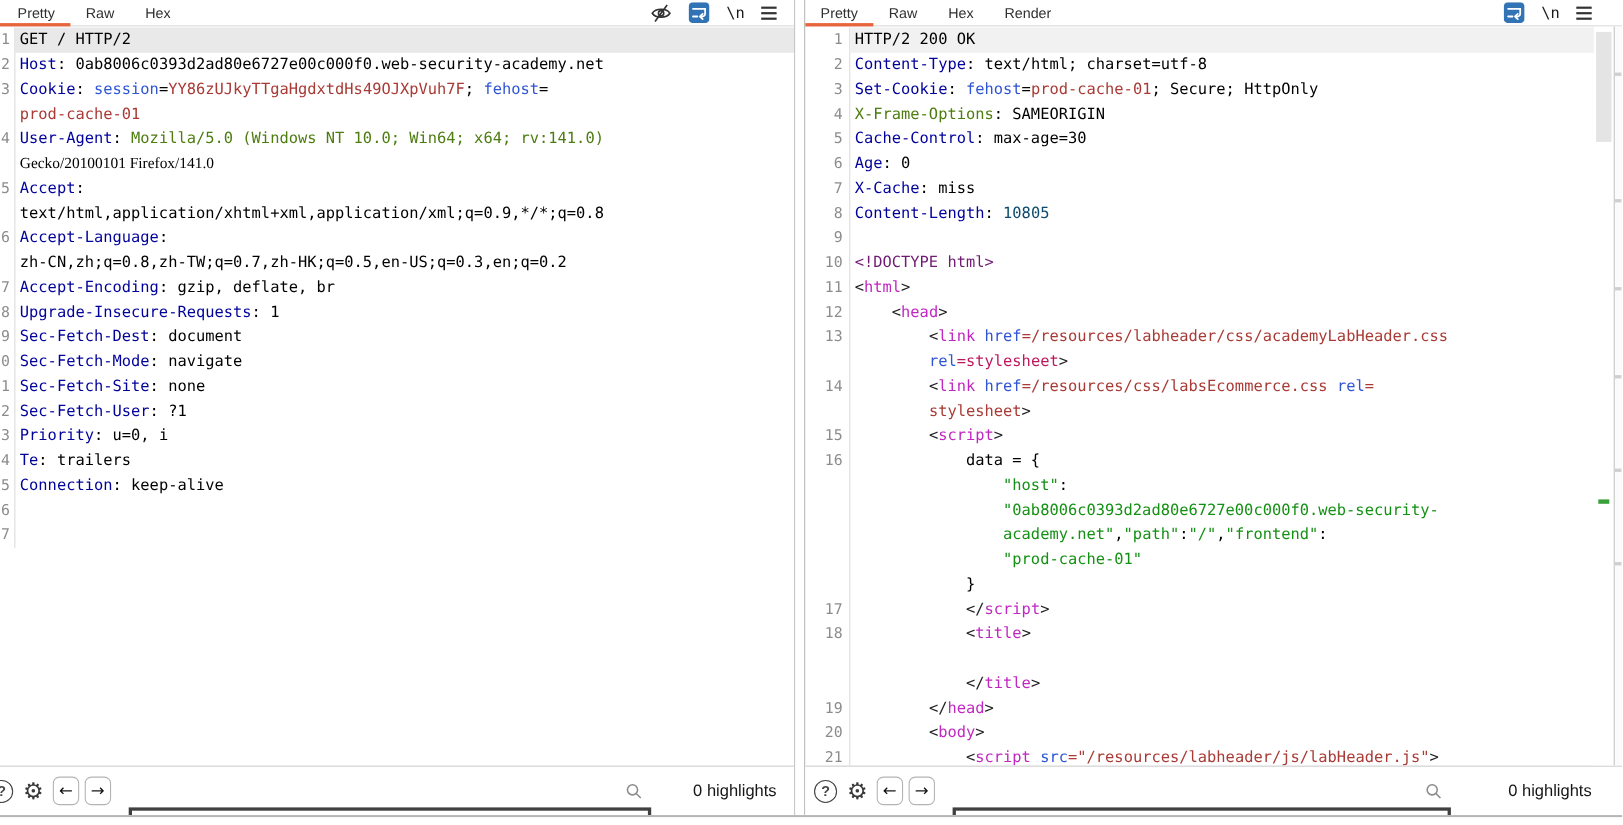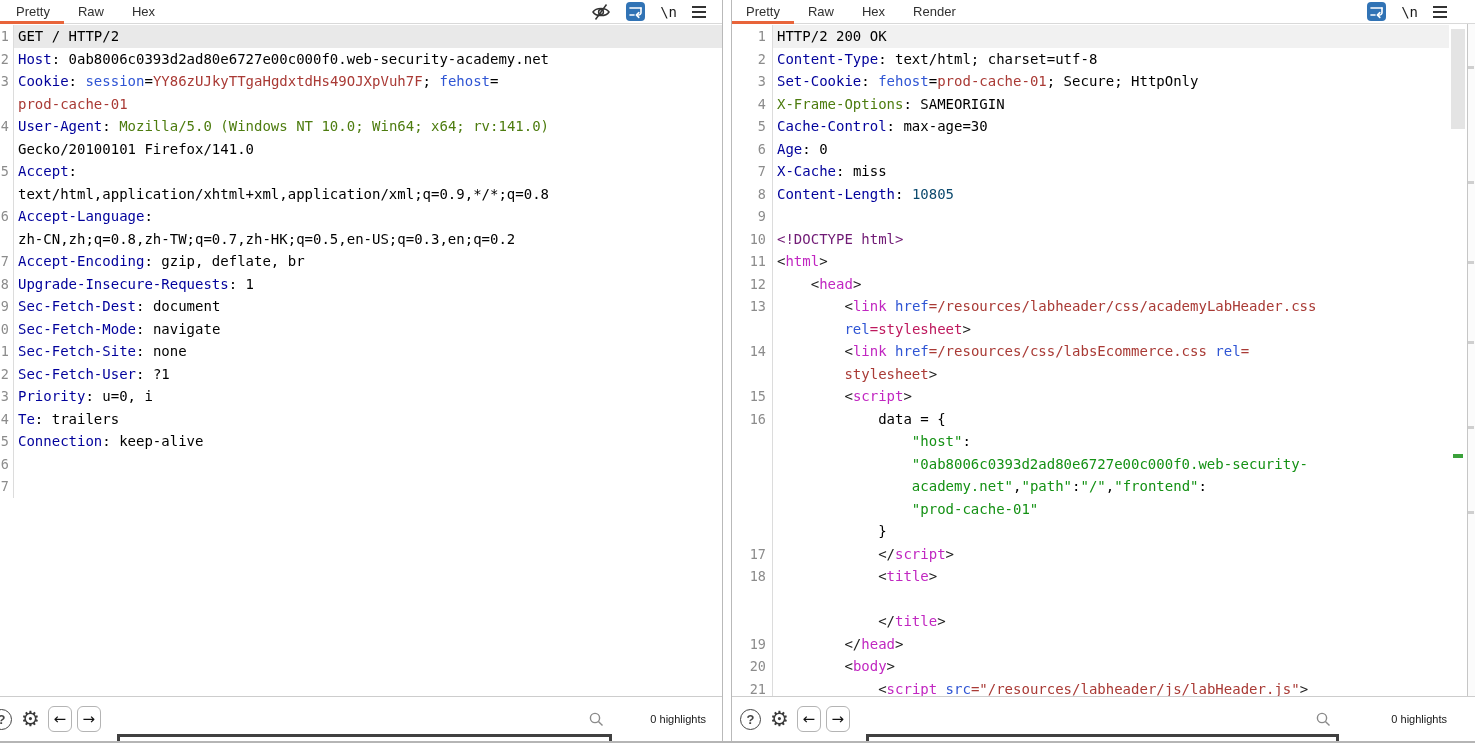--- a/index.html
+++ b/index.html
@@ -54,21 +54,21 @@
   .gear-btn{margin-left:9px;font-family:"DejaVu Sans",sans-serif;font-size:21px;color:#3a3a3a;line-height:1;cursor:pointer;}
   .nav-btn{width:24px;height:26px;flex:none;border:1px solid #b4b4b4;border-radius:6px;display:flex;align-items:center;
            justify-content:center;font-family:"DejaVu Sans",sans-serif;font-size:15px;color:#111;background:#fff;
            margin-left:8px;box-sizing:border-box;cursor:pointer;}
   .nav-btn + .nav-btn{margin-left:5px;}
   .search-wrap{flex:1;margin-left:16px;position:relative;height:27px;}
   .search-wrap input{width:100%;height:100%;border:3px solid #404040;border-radius:0;box-sizing:border-box;
                      padding:0 30px 0 9px;font-family:"Liberation Sans",sans-serif;font-size:13.5px;color:#222;outline:none;margin-top:28px;}
   .search-wrap input::placeholder{color:#9a9a9a;}
   .mag{position:absolute;right:7px;top:5px;}
-  .highlights{margin-left:38px;font-size:11px;color:#161616;white-space:nowrap;}
+  .highlights{margin-left:38px;font-size:15px;color:#161616;white-space:nowrap;}
   .panel.right .highlights{margin-left:52px;}
 
   .bottom-line{height:2px;background:#b5b5b5;flex:none;}
   .bottom-space{flex:1;background:#fff;}
 </style>
 </head>
 <body>
 
 <div class="window">
   <div class="main">
@@ -105,21 +105,21 @@
             </span>
           </div>
       </div>
       <div class="editor clipped">
         <div class="rows-col">
             <div class="code-row"><div class="gutter"><span class="num">1</span></div><div class="code-line hl"><span style="color: rgb(0, 0, 0);">GET / HTTP/2</span></div></div>
             <div class="code-row"><div class="gutter"><span class="num">2</span></div><div class="code-line"><span style="color: rgb(1, 1, 155);">Host</span><span style="color: rgb(0, 0, 0);">: </span><span style="color: rgb(0, 0, 0);">0ab8006c0393d2ad80e6727e00c000f0.web-security-academy.net</span></div></div>
             <div class="code-row"><div class="gutter"><span class="num">3</span></div><div class="code-line"><span style="color: rgb(1, 1, 155);">Cookie</span><span style="color: rgb(0, 0, 0);">: </span><span style="color: rgb(47, 85, 212);">session</span><span style="color: rgb(0, 0, 0);">=</span><span style="color: rgb(169, 58, 53);">YY86zUJkyTTgaHgdxtdHs49OJXpVuh7F</span><span style="color: rgb(0, 0, 0);">; </span><span style="color: rgb(47, 85, 212);">fehost</span><span style="color: rgb(0, 0, 0);">=</span></div></div>
             <div class="code-row"><div class="gutter"><span class="num"></span></div><div class="code-line"><span style="color: rgb(169, 58, 53);">prod-cache-01</span></div></div>
             <div class="code-row"><div class="gutter"><span class="num">4</span></div><div class="code-line"><span style="color: rgb(1, 1, 155);">User-Agent</span><span style="color: rgb(0, 0, 0);">: </span><span style="color: #4d7c0f;">Mozilla/5.0 (Windows NT 10.0; Win64; x64; rv:141.0)</span></div></div>
-            <div class="code-row"><div class="gutter"><span class="num"></span></div><div class="code-line"><span style="color: rgb(0, 0, 0);">Gecko/20100101 Firefox/141.0</span></div></div>
+            <div class="code-row"><div class="gutter"><span class="num"></span></div><div class="code-line"><span style="color: rgb(0, 0, 0); font-family: Liberation Serif, serif;">Gecko/20100101 Firefox/141.0</span></div></div>
             <div class="code-row"><div class="gutter"><span class="num">5</span></div><div class="code-line"><span style="color: rgb(1, 1, 155);">Accept</span><span style="color: rgb(0, 0, 0);">:</span></div></div>
             <div class="code-row"><div class="gutter"><span class="num"></span></div><div class="code-line"><span style="color: rgb(0, 0, 0);">text/html,application/xhtml+xml,application/xml;q=0.9,*/*;q=0.8</span></div></div>
             <div class="code-row"><div class="gutter"><span class="num">6</span></div><div class="code-line"><span style="color: rgb(1, 1, 155);">Accept-Language</span><span style="color: rgb(0, 0, 0);">:</span></div></div>
             <div class="code-row"><div class="gutter"><span class="num"></span></div><div class="code-line"><span style="color: rgb(0, 0, 0);">zh-CN,zh;q=0.8,zh-TW;q=0.7,zh-HK;q=0.5,en-US;q=0.3,en;q=0.2</span></div></div>
             <div class="code-row"><div class="gutter"><span class="num">7</span></div><div class="code-line"><span style="color: rgb(1, 1, 155);">Accept-Encoding</span><span style="color: rgb(0, 0, 0);">: </span><span style="color: rgb(0, 0, 0);">gzip, deflate, br</span></div></div>
             <div class="code-row"><div class="gutter"><span class="num">8</span></div><div class="code-line"><span style="color: rgb(1, 1, 155);">Upgrade-Insecure-Requests</span><span style="color: rgb(0, 0, 0);">: </span><span style="color: rgb(0, 0, 0);">1</span></div></div>
             <div class="code-row"><div class="gutter"><span class="num">9</span></div><div class="code-line"><span style="color: rgb(1, 1, 155);">Sec-Fetch-Dest</span><span style="color: rgb(0, 0, 0);">: </span><span style="color: rgb(0, 0, 0);">document</span></div></div>
             <div class="code-row"><div class="gutter"><span class="num">10</span></div><div class="code-line"><span style="color: rgb(1, 1, 155);">Sec-Fetch-Mode</span><span style="color: rgb(0, 0, 0);">: </span><span style="color: rgb(0, 0, 0);">navigate</span></div></div>
             <div class="code-row"><div class="gutter"><span class="num">11</span></div><div class="code-line"><span style="color: rgb(1, 1, 155);">Sec-Fetch-Site</span><span style="color: rgb(0, 0, 0);">: </span><span style="color: rgb(0, 0, 0);">none</span></div></div>
             <div class="code-row"><div class="gutter"><span class="num">12</span></div><div class="code-line"><span style="color: rgb(1, 1, 155);">Sec-Fetch-User</span><span style="color: rgb(0, 0, 0);">: </span><span style="color: rgb(0, 0, 0);">?1</span></div></div>

